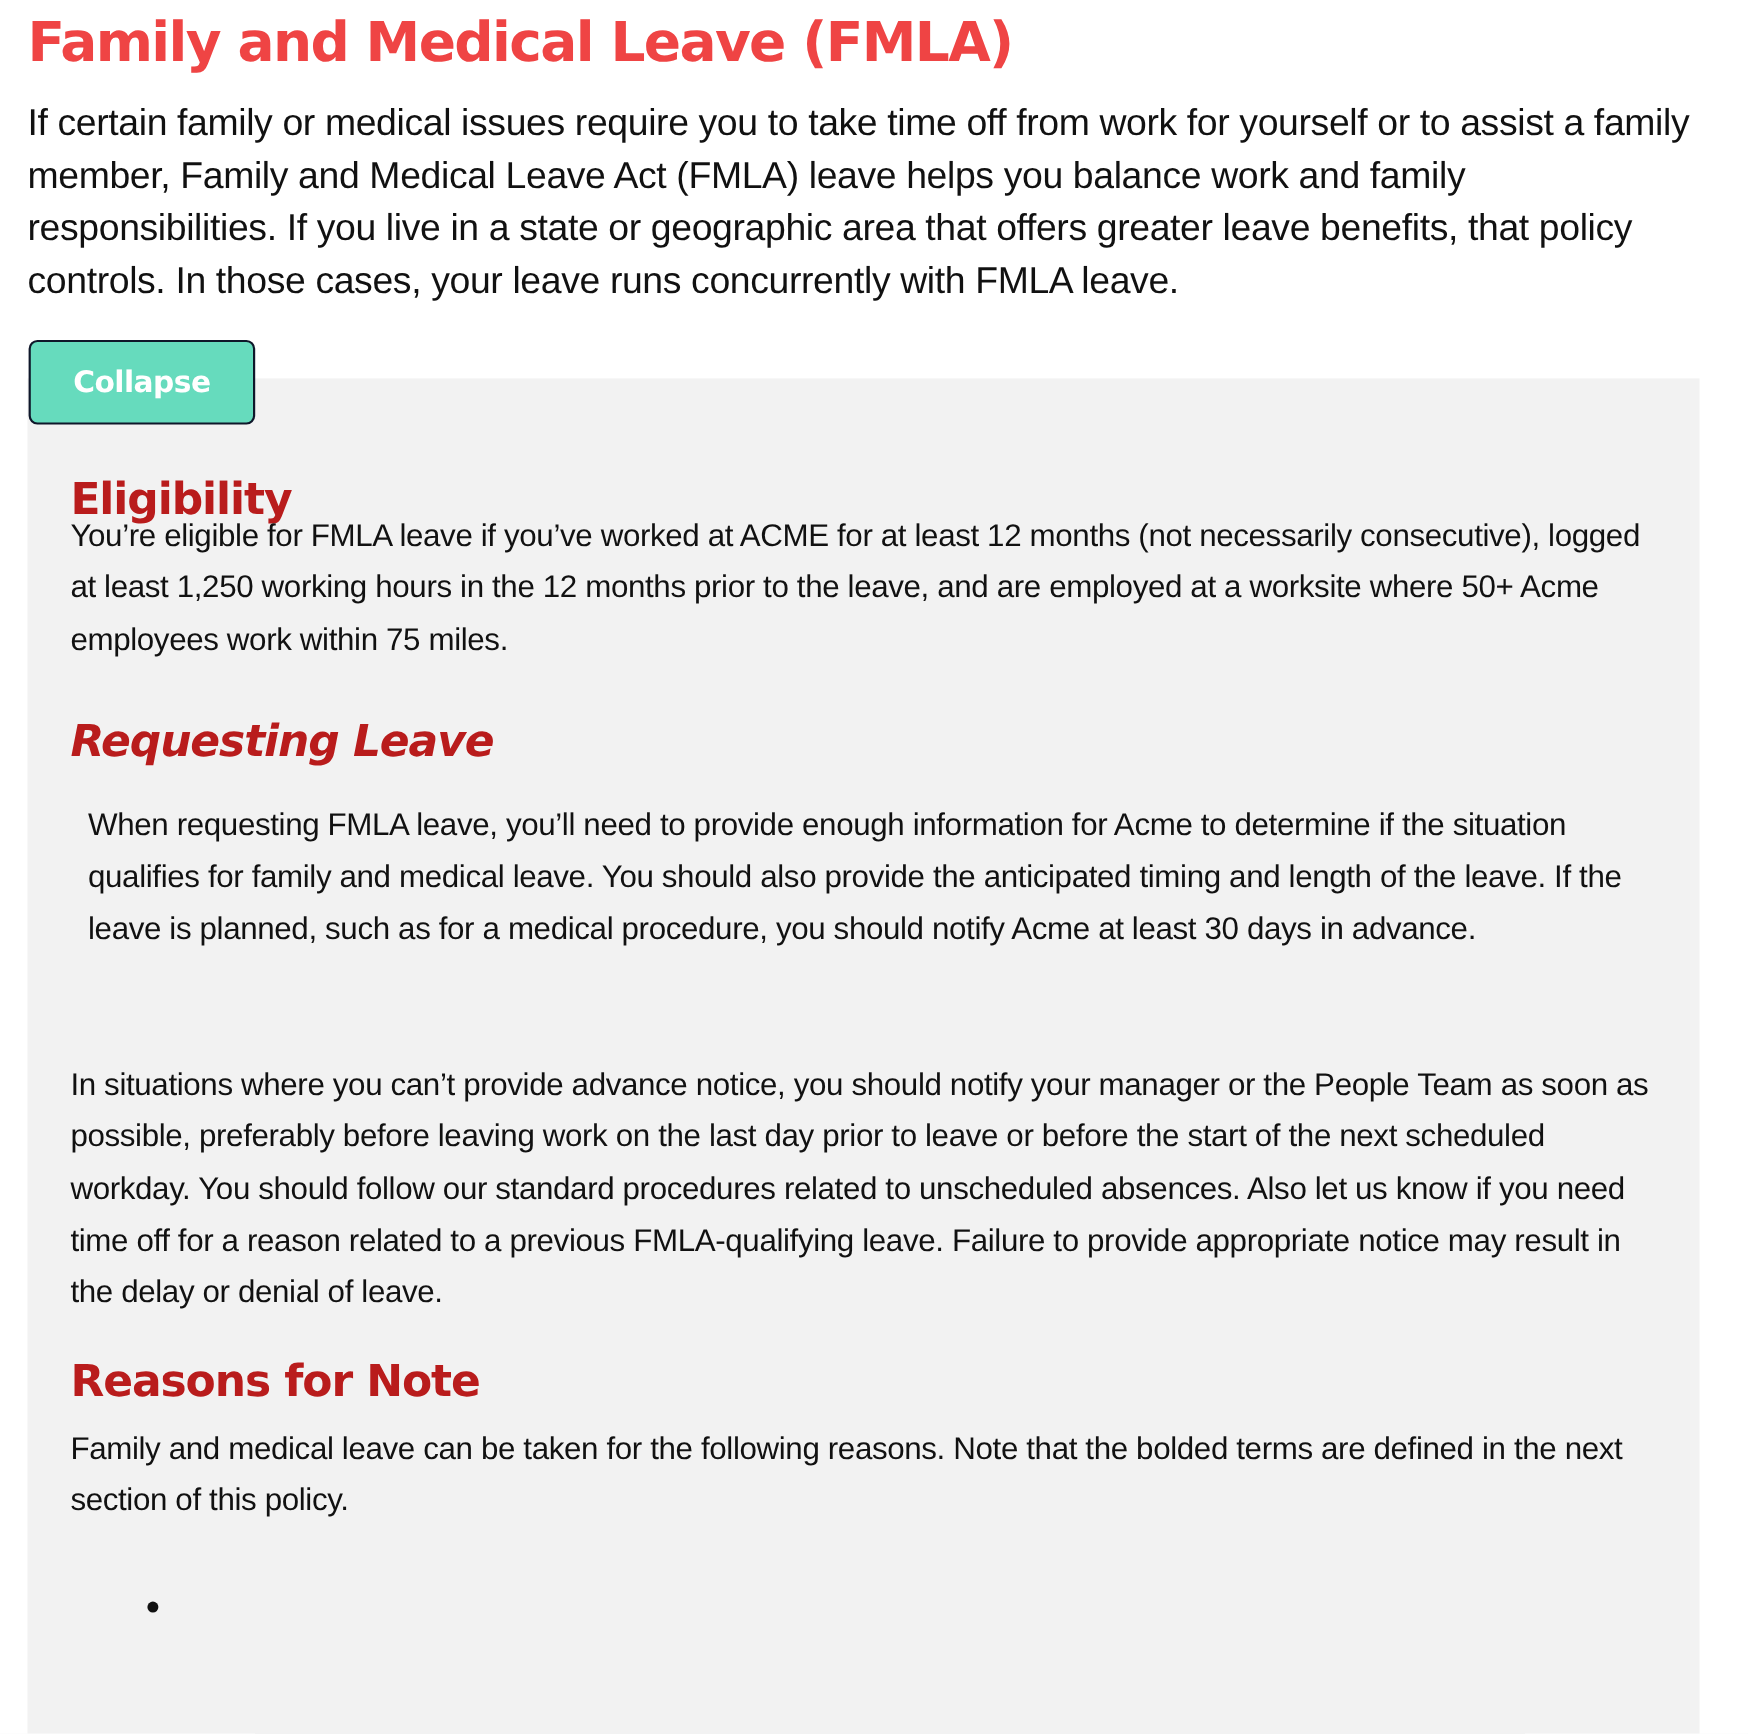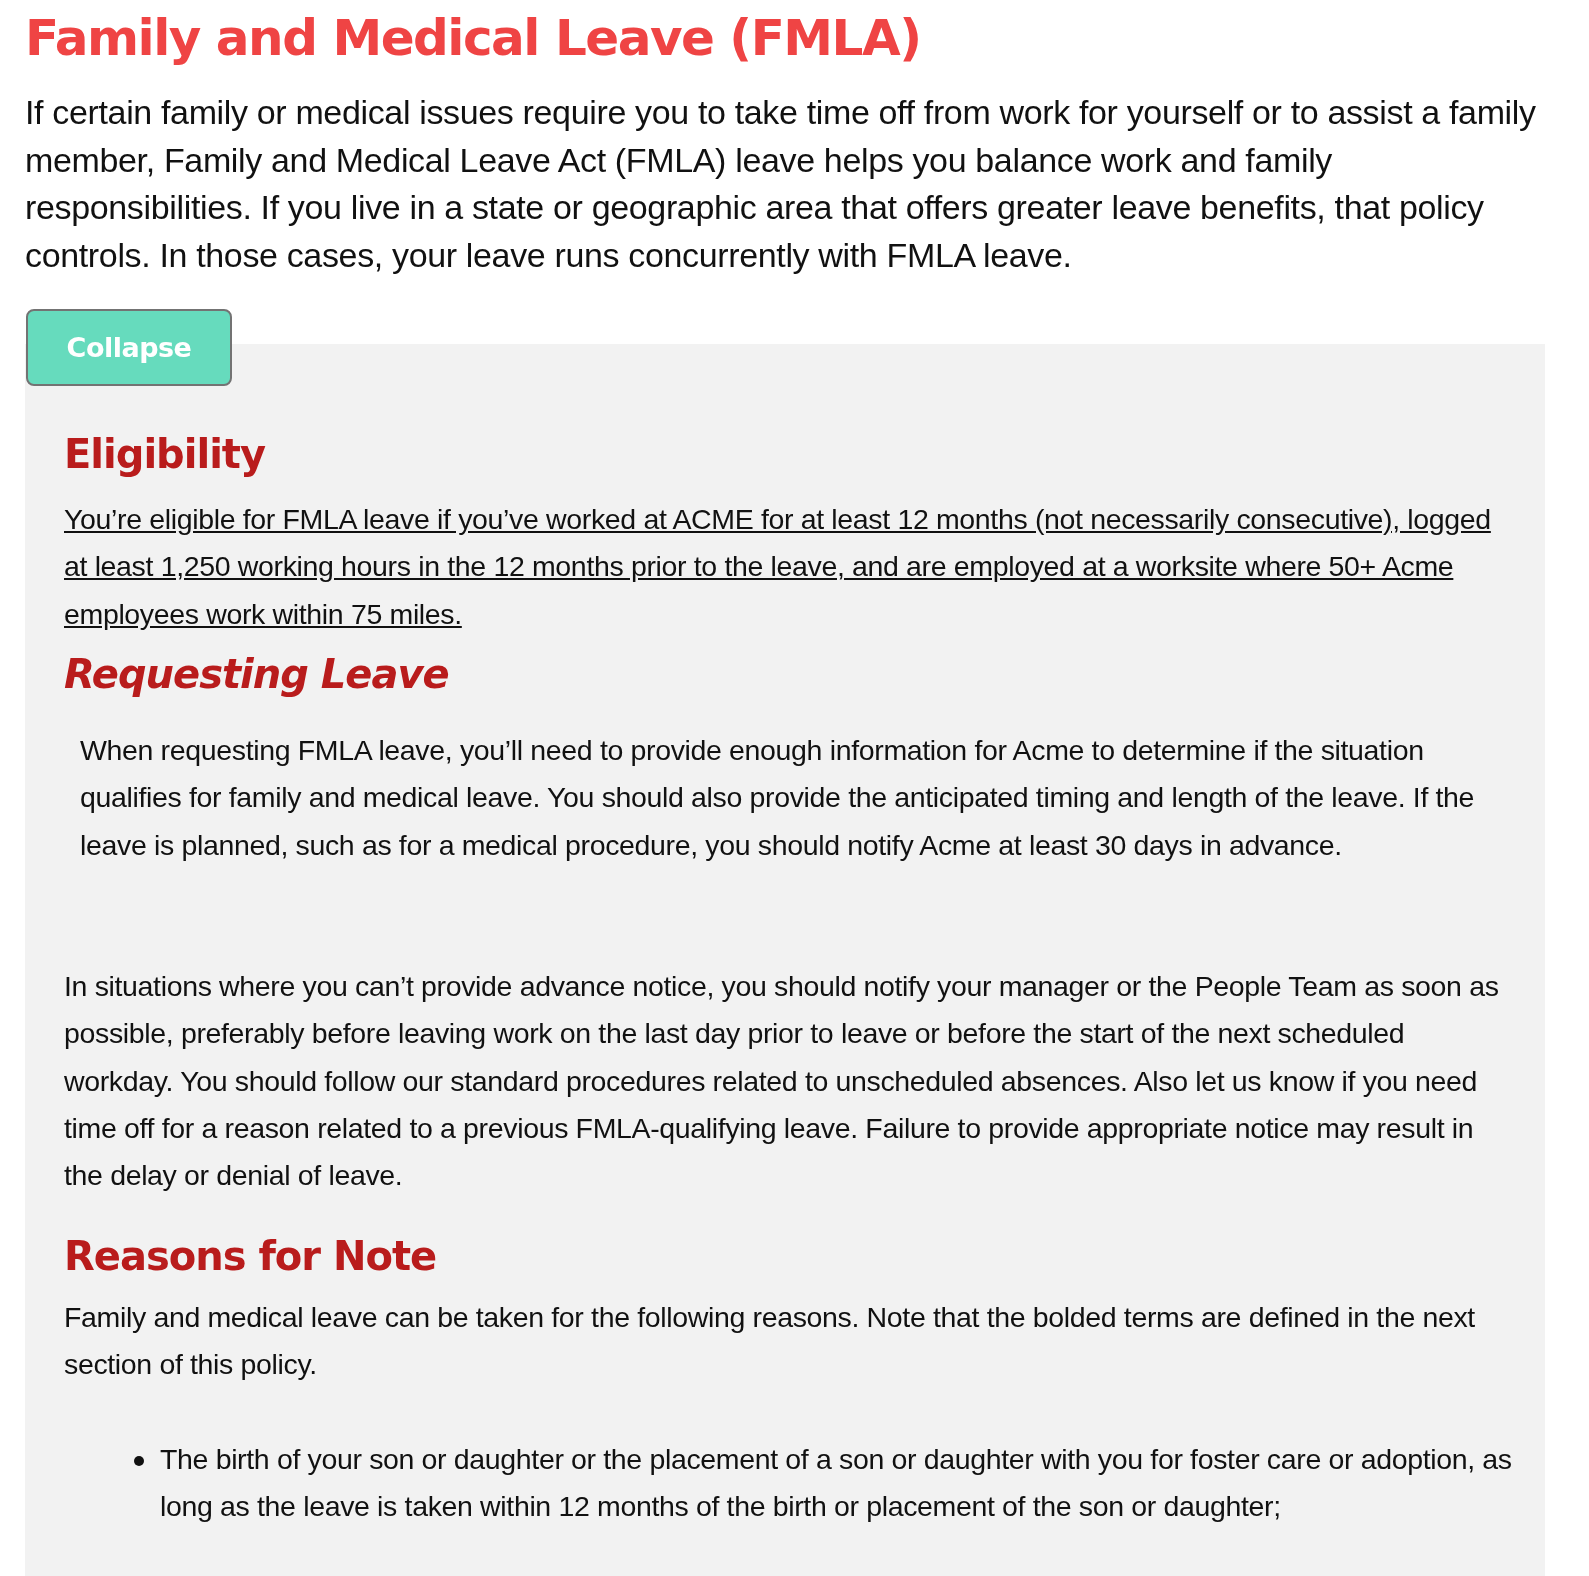--- a/index.html
+++ b/index.html
@@ -46,21 +46,21 @@
       height: 1240px;
       background: #f2f2f2;
     }
     .collapse-btn {
       position: absolute;
       left: 26px;
       top: 309px;
       width: 206px;
       height: 77px;
       background: #66dbbd;
-      border: 2px solid #737373;
+      border: 2px solid #0f172a;
       border-radius: 8px;
       box-sizing: border-box;
       color: #ffffff;
       font-family: "DejaVu Sans", sans-serif;
       font-weight: bold;
       font-size: 27px;
       letter-spacing: -0.5px;
       display: flex;
       align-items: center;
       justify-content: center;
@@ -118,27 +118,26 @@
 
 <h1 class="page-title">Family and Medical Leave (FMLA)</h1>
 
 <p class="intro">If certain family or medical issues require you to take time off from work for yourself or to assist a family member, Family and Medical Leave Act (FMLA) leave helps you balance work and family responsibilities. If you live in a state or geographic area that offers greater leave benefits, that policy controls. In those cases, your leave runs concurrently with FMLA leave.</p>
 
 <div class="panel"></div>
 
 <button class="collapse-btn">Collapse</button>
 
 <h2 class="section-heading" style="top:428px;">Eligibility</h2>
-<p class="section-text" style="top:496px;text-decoration:underline;">You’re eligible for FMLA leave if you’ve worked at ACME for at least 12 months (not necessarily consecutive), logged at least 1,250 working hours in the 12 months prior to the leave, and are employed at a worksite where 50+ Acme employees work within 75 miles.</p>
+<p class="section-text" style="top:464px;">You’re eligible for FMLA leave if you’ve worked at ACME for at least 12 months (not necessarily consecutive), logged at least 1,250 working hours in the 12 months prior to the leave, and are employed at a worksite where 50+ Acme employees work within 75 miles.</p>
 
 <h2 class="section-heading" style="top:648px;font-style:italic;">Requesting Leave</h2>
 <p class="section-text" style="top:727px;margin-left:16px;">When requesting FMLA leave, you’ll need to provide enough information for Acme to determine if the situation qualifies for family and medical leave. You should also provide the anticipated timing and length of the leave. If the leave is planned, such as for a medical procedure, you should notify Acme at least 30 days in advance.</p>
 <p class="section-text" style="top:963px;">In situations where you can’t provide advance notice, you should notify your manager or the People Team as soon as possible, preferably before leaving work on the last day prior to leave or before the start of the next scheduled workday. You should follow our standard procedures related to unscheduled absences. Also let us know if you need time off for a reason related to a previous FMLA-qualifying leave. Failure to provide appropriate notice may result in the delay or denial of leave.</p>
 
 <h2 class="section-heading" style="top:1230px;">Reasons for Note</h2>
 <p class="section-text" style="top:1294px;">Family and medical leave can be taken for the following reasons. Note that the bolded terms are defined in the next section of this policy.</p>
 
 <ul class="reason-list">
   <li class="reason-item">
     <span class="bullet"></span>
-    <span>The birth of your son or daughter or the placement of a son or daughter with you for foster care or adoption, as long as the leave is taken within 12 months of the birth or placement of the son or daughter;</span>
   </li>
 </ul>
 
 </body></html>

